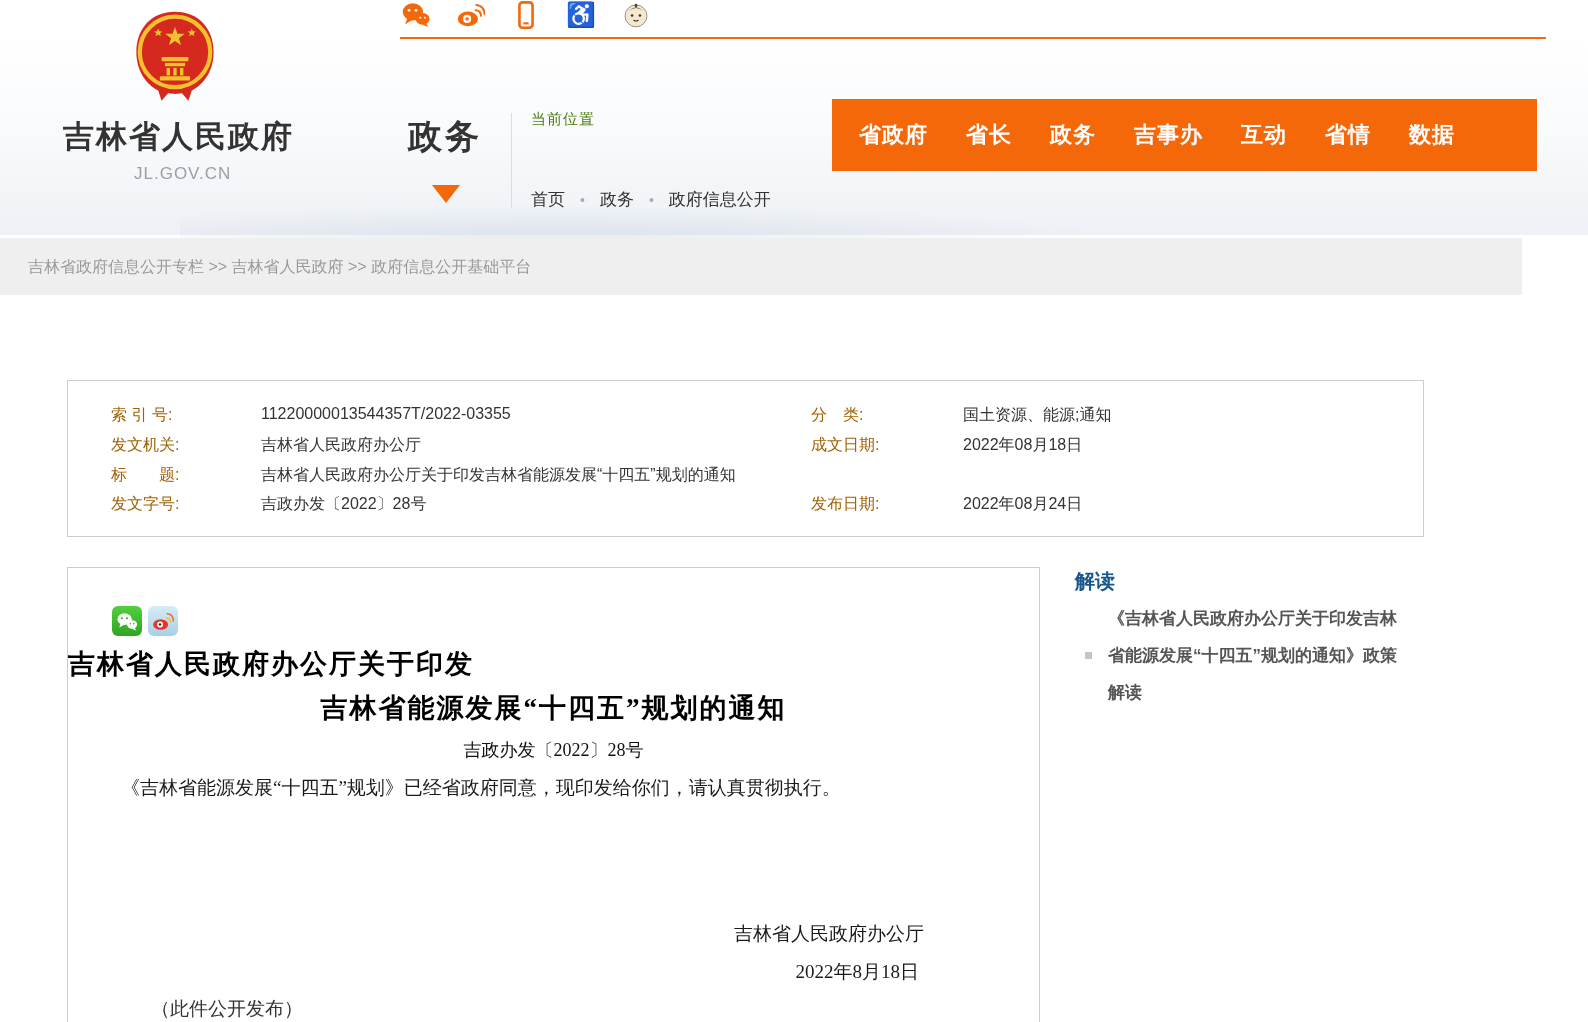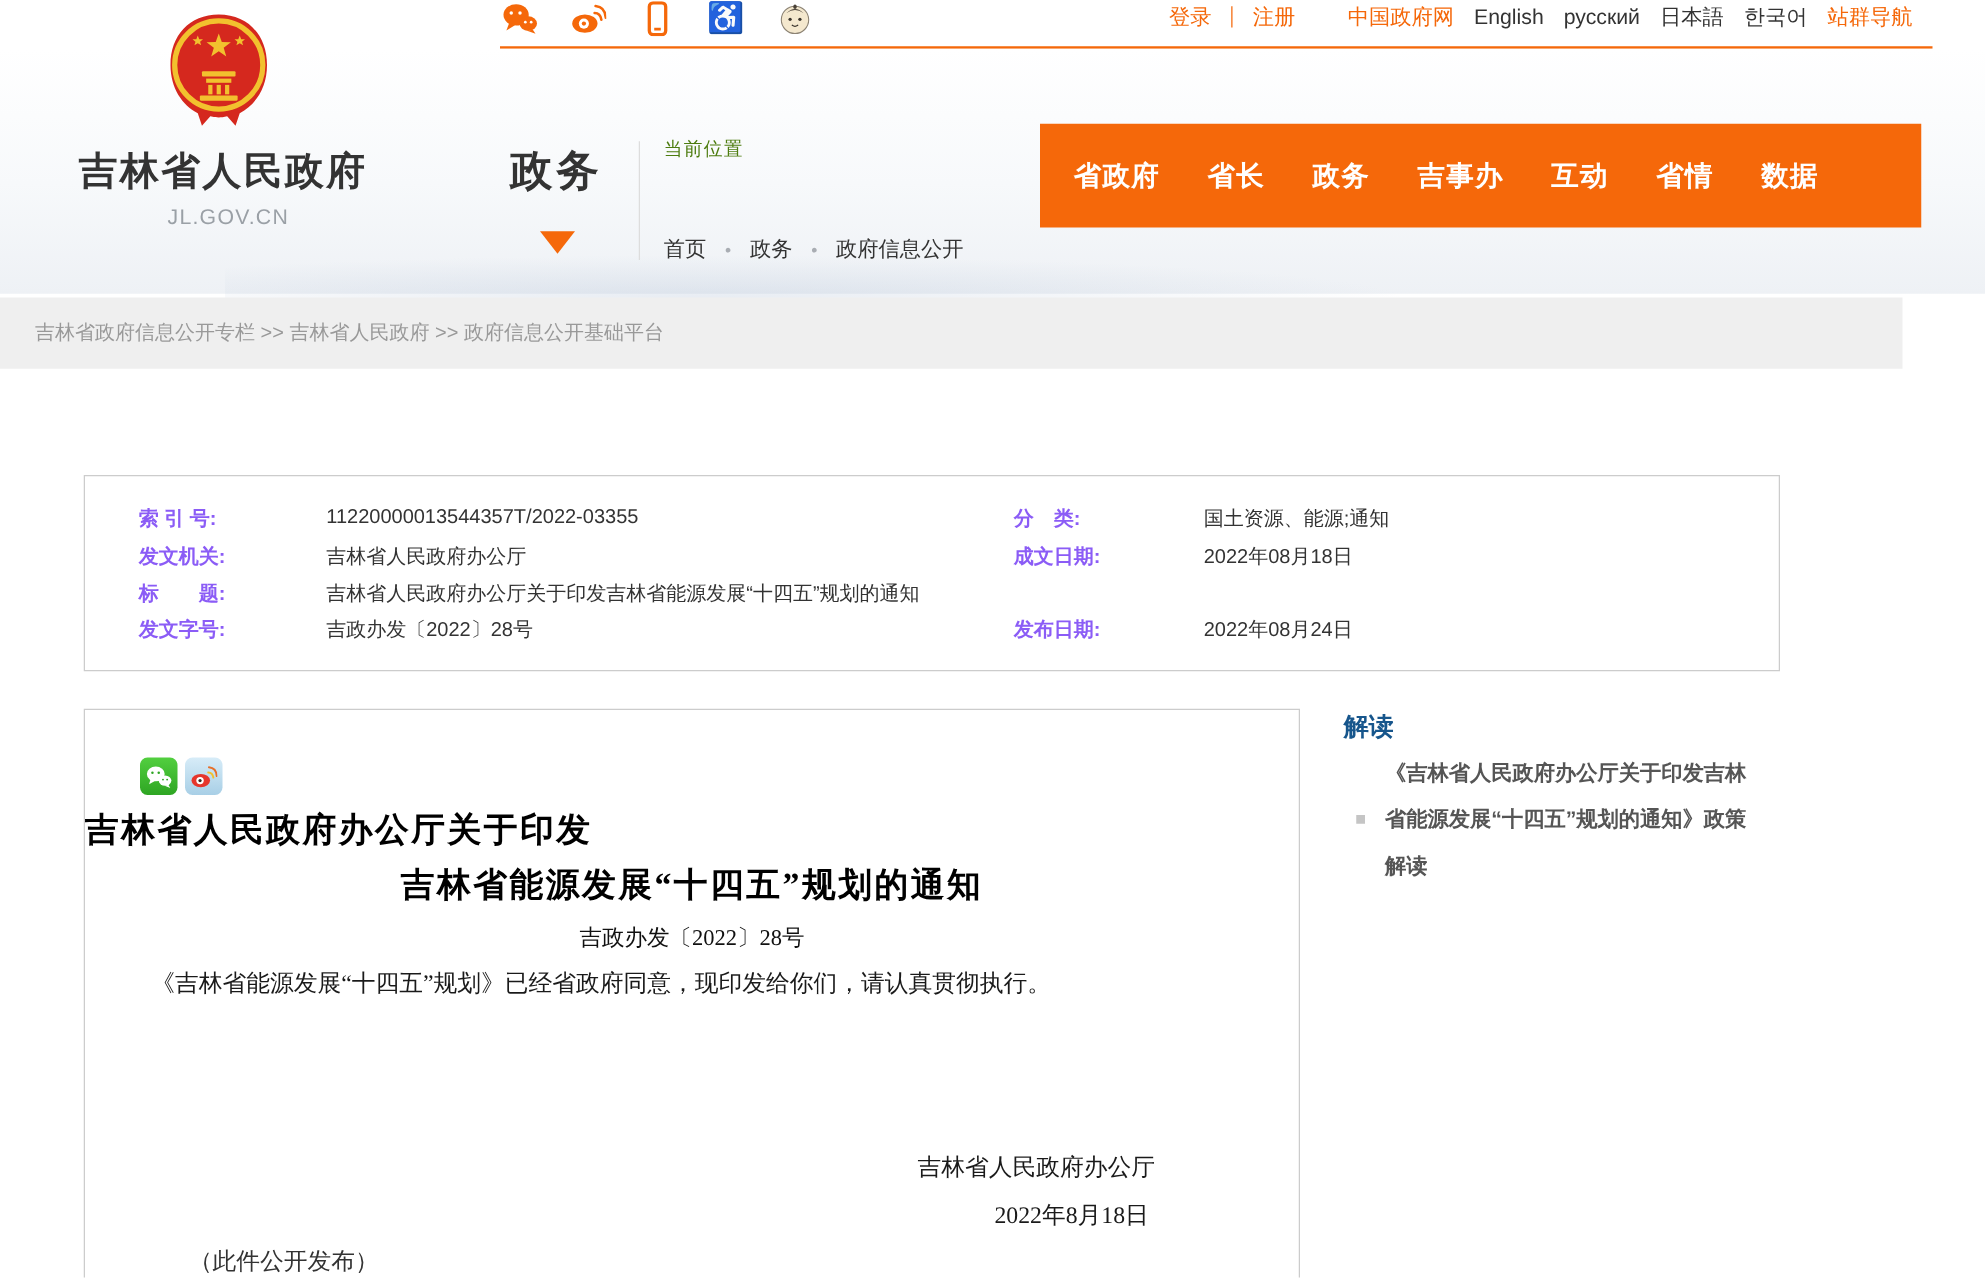--- a/index.html
+++ b/index.html
@@ -31,32 +31,32 @@
   .site-name { position: absolute; left: 63px; top: 116px; font-size: 31px; font-weight: bold; color: #333; letter-spacing: 2px; }
   .site-domain { position: absolute; left: 134px; top: 164px; font-size: 17px; color: #9aa0a6; letter-spacing: 1px; }
   .section-title { position: absolute; left: 408px; top: 114px; font-size: 34px; font-weight: bold; color: #333; letter-spacing: 3px; }
   .section-caret { position: absolute; left: 432px; top: 185px; width: 0; height: 0;
     border-left: 14px solid transparent; border-right: 14px solid transparent; border-top: 18px solid #F5680A; }
   .header-vline { position: absolute; left: 511px; top: 113px; width: 1px; height: 95px; background: #ddd; }
   .loc-label { position: absolute; left: 531px; top: 110px; font-size: 15px; color: #4d7c0f; letter-spacing: 1px; }
   .loc-crumb { position: absolute; left: 531px; top: 146px; font-size: 17px; color: #333; display: flex; align-items: center; gap: 15px; margin-top: 42px; }
   .loc-crumb .crumb-link { cursor: pointer; }
   .loc-crumb .dot { color: #a9adb3; font-size: 14px; }
-  .main-nav { position: absolute; left: 832px; top: 99px; width: 705px; height: 83px; background: #F5680A;
+  .main-nav { position: absolute; left: 832px; top: 99px; width: 705px; height: 72px; background: #F5680A;
     display: flex; align-items: center; padding-left: 27px; gap: 38px; }
   .main-nav span { color: #fff; font-size: 22px; font-weight: bold; letter-spacing: 1px; cursor: pointer; white-space: nowrap; }
 
   
   .crumb-bar { position: absolute; left: 0; top: 238px; width: 1522px; height: 57px; background: #efefef; }
   .crumb-bar span { position: absolute; left: 28px; top: 0; line-height: 57px; font-size: 16px; color: #999; }
 
   
   .meta-box { position: absolute; left: 67px; top: 380px; width: 1357px; height: 157px; background: #fff; border: 1px solid #ccc; }
   .m-label, .m-value { position: absolute; font-size: 16px; white-space: nowrap; }
-  .m-label { font-weight: bold; color: #8b5cf6; }
+  .m-label { font-weight: normal; color: #a16207; }
   .m-value { color: #333; }
   .ml-l { left: 43px; } .mv-l { left: 193px; }
   .ml-r { left: 743px; } .mv-r { left: 895px; }
   .r0 { top: 24px; } .r1 { top: 54px; } .r2 { top: 84px; } .r3 { top: 113px; }
 
   
   .doc-box { position: absolute; left: 67px; top: 567px; width: 973px; height: 470px; background: #fff; border: 1px solid #ccc; }
   .share-icons { position: absolute; left: 44px; top: 38px; display: flex; gap: 6px; }
   .share-tile { width: 30px; height: 30px; border-radius: 6px; display: flex; align-items: center; justify-content: center; cursor: pointer; }
   .share-wechat { background: linear-gradient(180deg, #52cf3f, #2ea523); }
@@ -119,31 +119,20 @@
         <circle cx="16" cy="17" r="12.5" fill="#F4E8CE" stroke="#8c8374" stroke-width="1"></circle>
         <path d="M8 11 Q16 3 24 11 Q20 8 16 8 Q12 8 8 11 Z" fill="#4a4238"></path>
         <rect x="14.5" y="3" width="3" height="4" rx="1.5" fill="#4a4238"></rect>
         <circle cx="11.5" cy="16.5" r="1.5" fill="#3a342c"></circle>
         <circle cx="20.5" cy="16.5" r="1.5" fill="#3a342c"></circle>
         <path d="M13.5 22 q2.5 1.8 5 0" fill="none" stroke="#3a342c" stroke-width="1.2" stroke-linecap="round"></path>
       </svg>
     </span>
   </div>
 
-  <div class="topbar-links">
-    <a class="lk-orange">登录</a>
-    <span class="tb-sep"></span>
-    <a class="lk-orange">注册</a>
-    <a class="lk-orange gov-gap">中国政府网</a>
-    <a class="lk-dark">English</a>
-    <a class="lk-dark">русский</a>
-    <a class="lk-dark">日本語</a>
-    <a class="lk-dark">한국어</a>
-    <a class="lk-orange">站群导航</a>
-  </div>
 
   <div class="orange-line"></div>
 
   <div class="header-bg">
     <div class="mountain"></div>
   </div>
 
   <div class="emblem">
     <svg width="84" height="94" viewBox="0 0 100 112">
       <path d="M50 2 C78 2 96 22 96 50 C96 72 85 88 70 96 L66 108 L58 99 C55 100 52 100 50 100 C48 100 45 100 42 99 L34 108 L30 96 C15 88 4 72 4 50 C4 22 22 2 50 2 Z" fill="#D5281E"></path>

